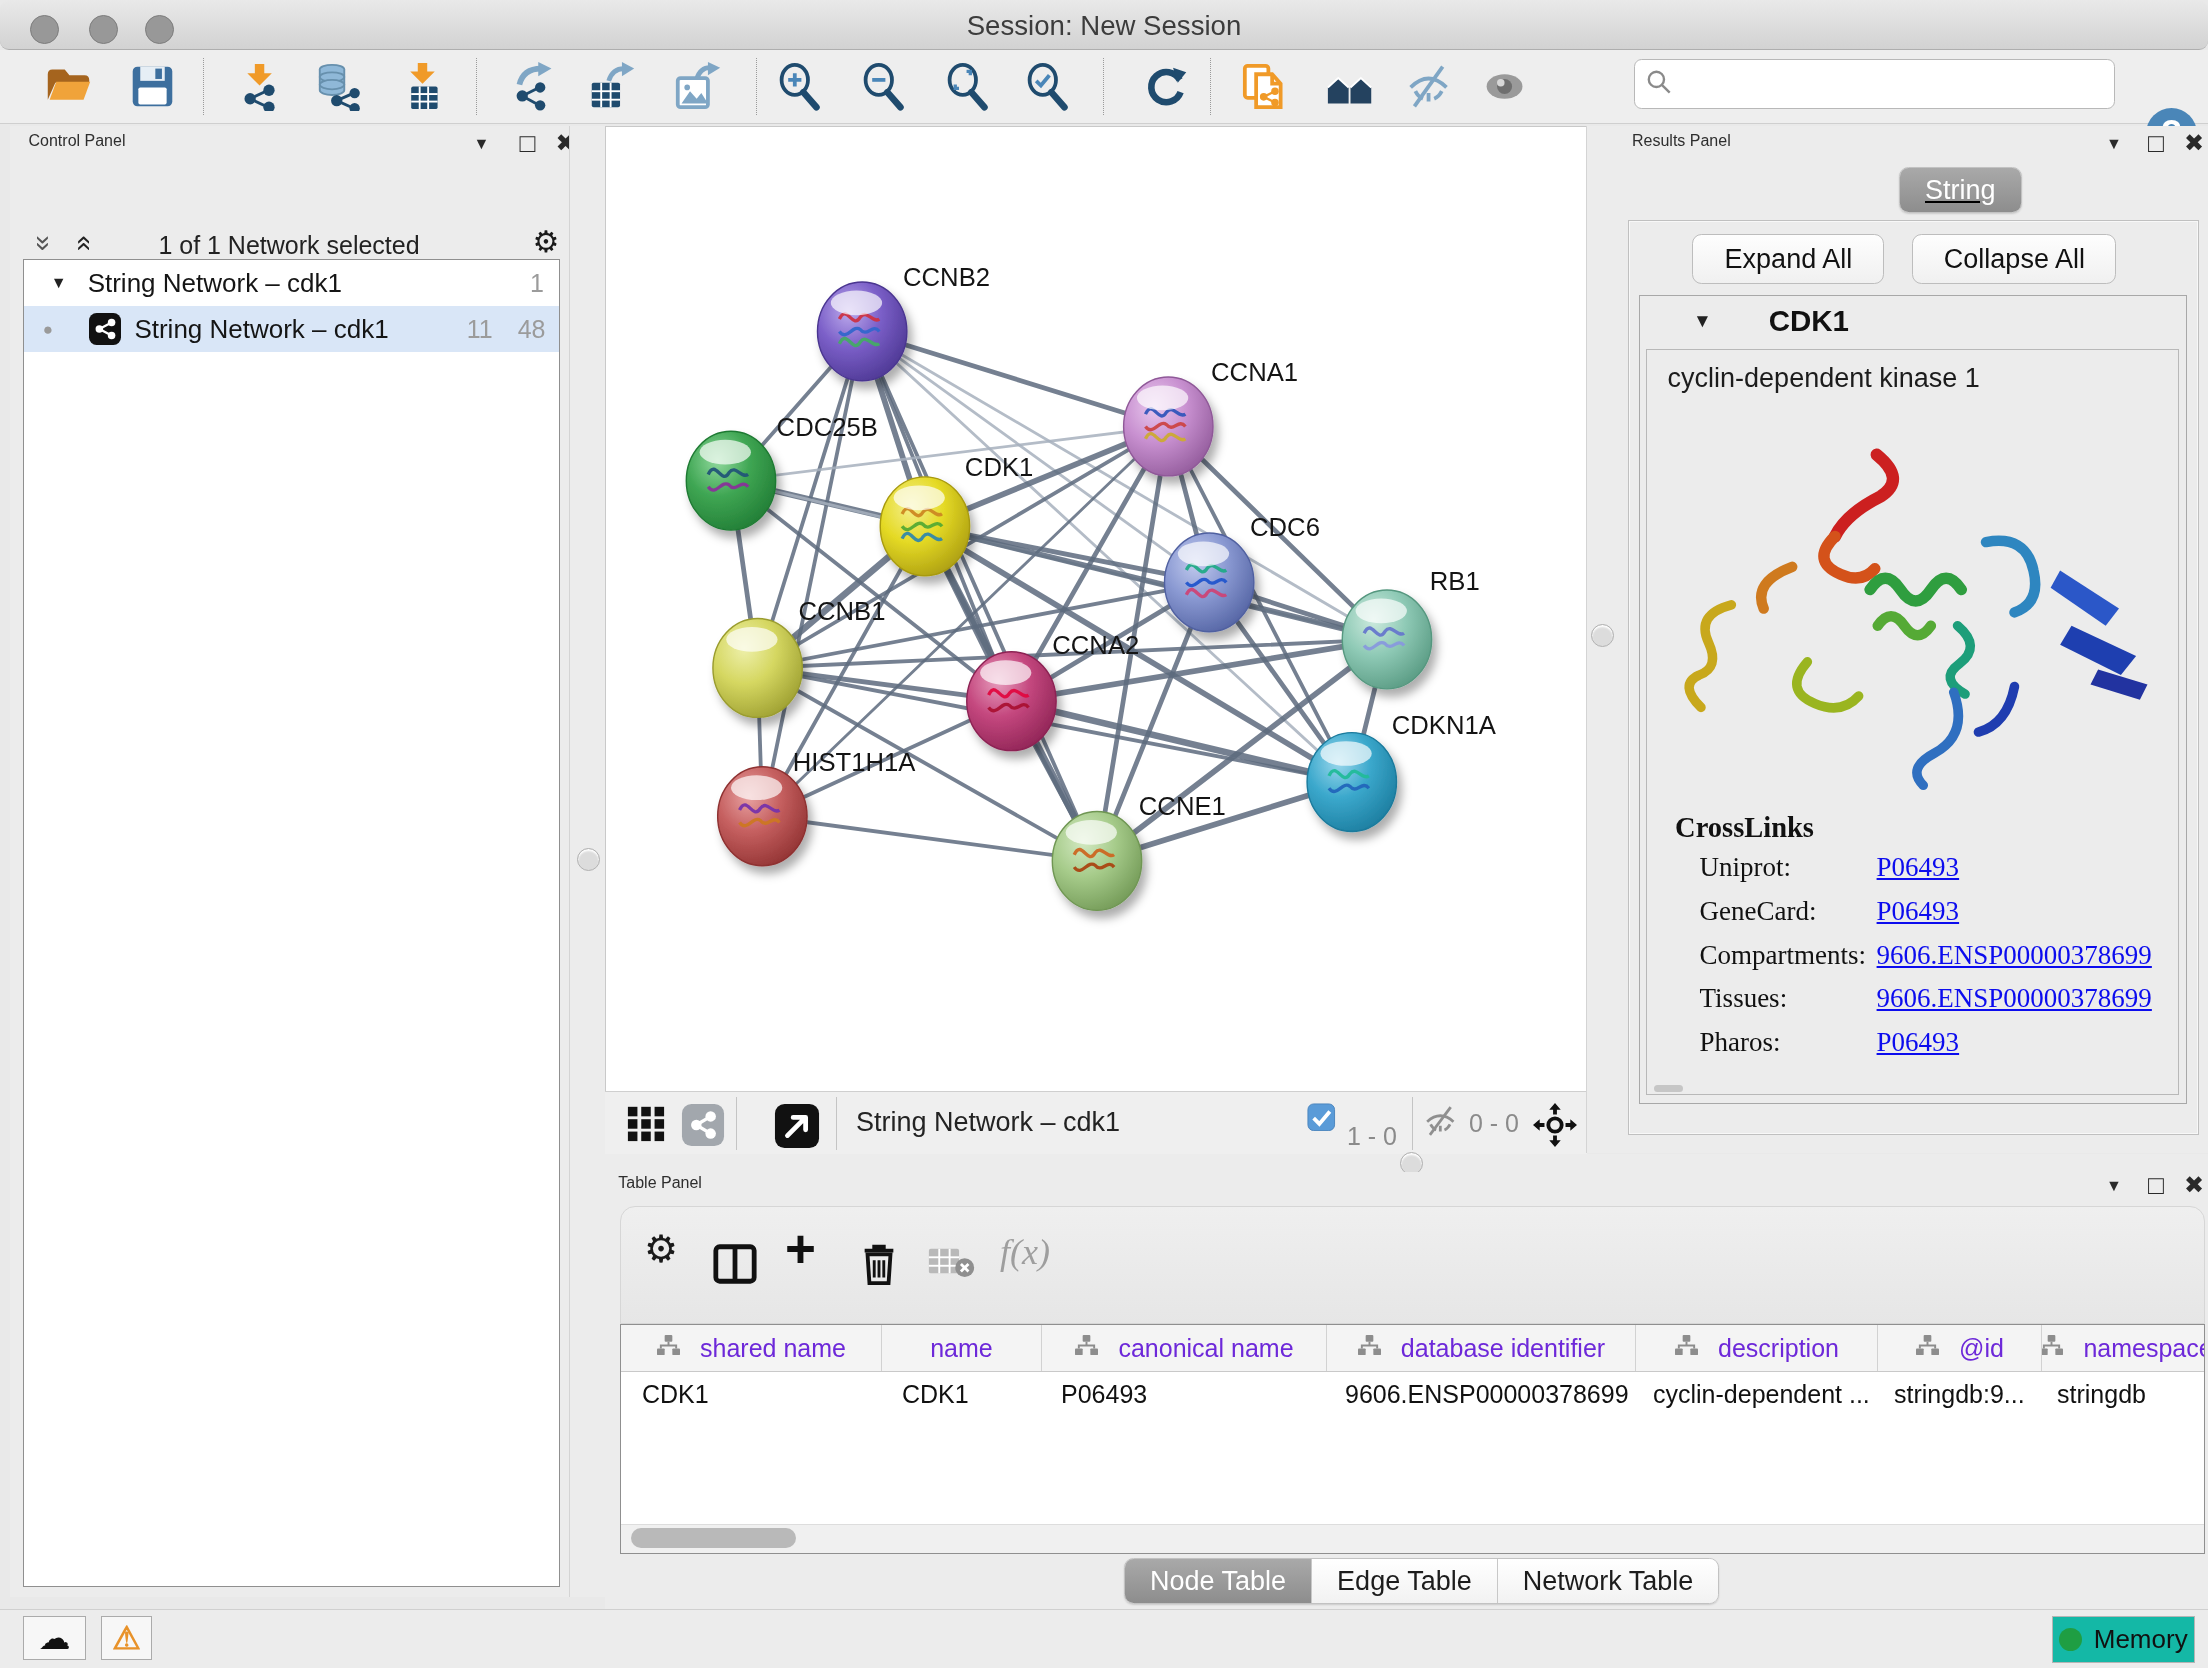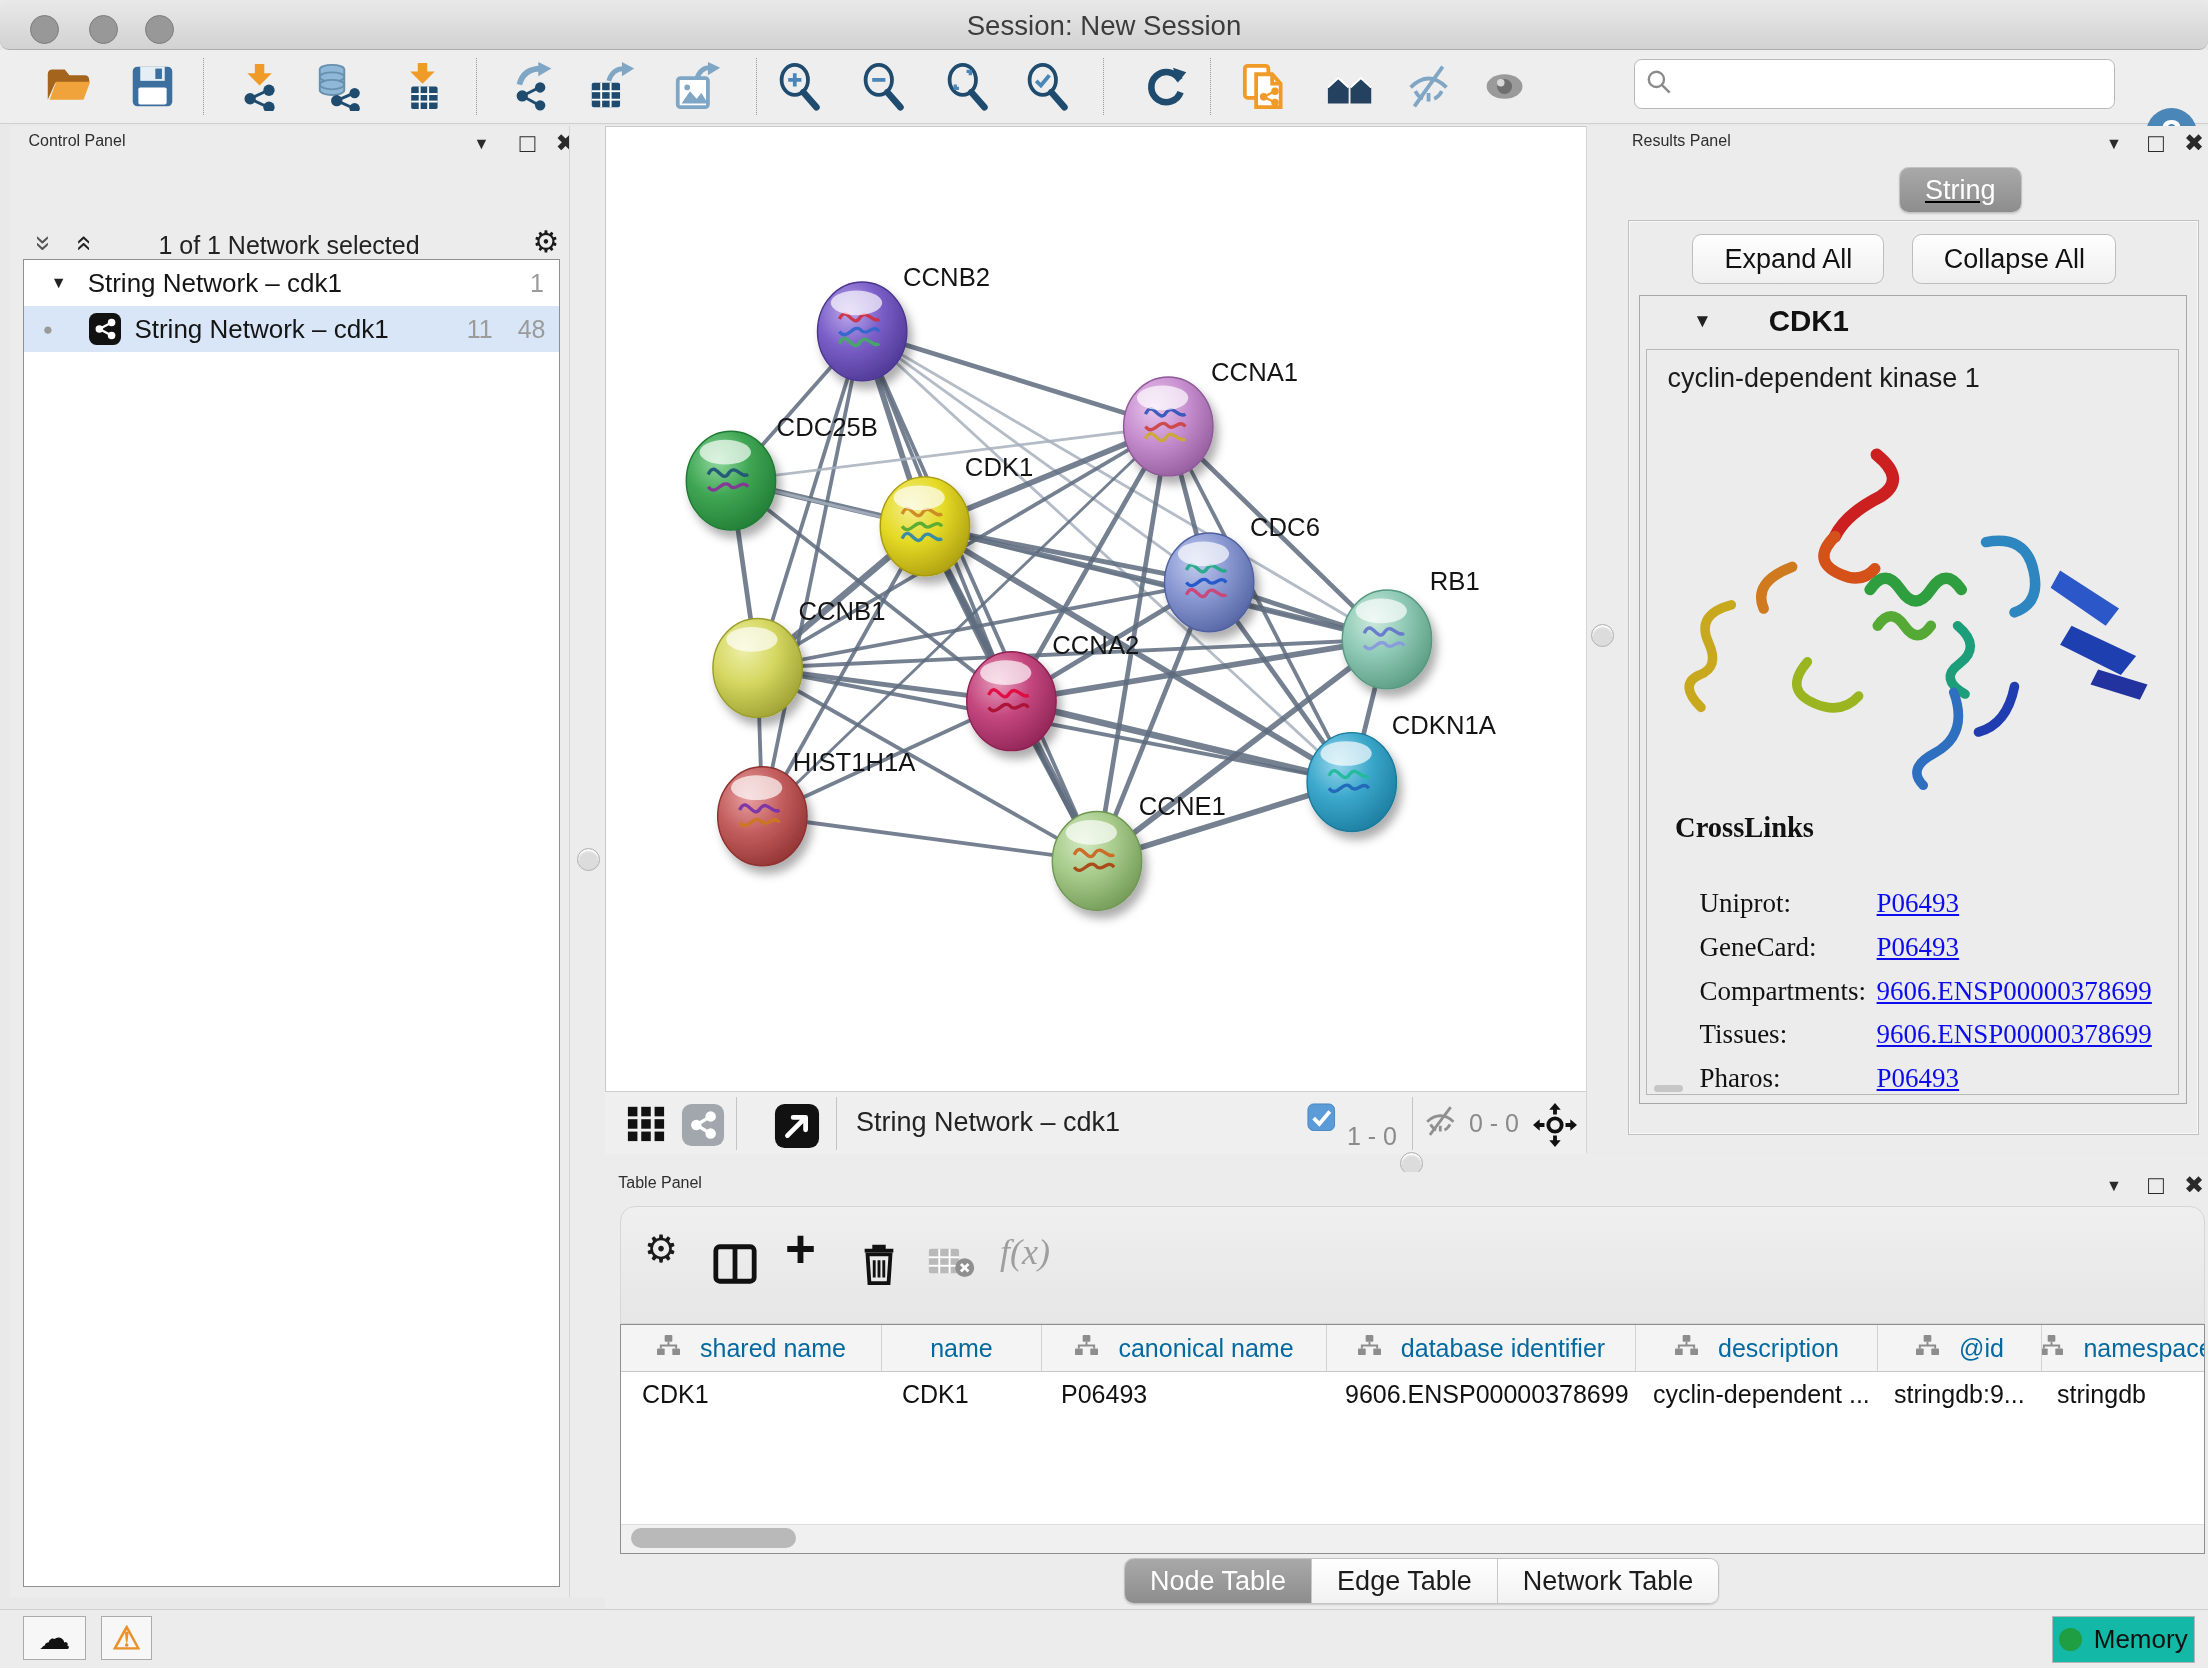--- a/index.html
+++ b/index.html
@@ -41,39 +41,39 @@
   .nbi{position:absolute;top:10.5px;display:flex;align-items:center;justify-content:center;}
   .nbdiv{position:absolute;top:4.8px;height:53px;width:0;border-left:1px solid #c4c4c4;}
   #netname{position:absolute;left:251px;top:15px;font-size:27px;color:#232323;}
   .nbcount{font-size:25px;color:#8a8a8a;}
   
   #tpanel{left:605px;top:1172px;width:1604px;height:438px;background:#ececec;}
   #tp-toolcard{position:absolute;left:15px;top:34px;width:1583px;height:116px;background:linear-gradient(#efefef,#e6e6e6);border:1px solid #d6d6d6;border-radius:15px 15px 0 0;}
   .tpi{position:absolute;top:34px;display:flex;align-items:center;justify-content:center;}
   #tp-table{position:absolute;left:15px;top:152px;width:1583px;height:228px;background:#fff;border:1.9px solid #8f8f8f;overflow:hidden;}
   #tp-head{display:flex;height:46px;background:#f4f4f4;border-bottom:1px solid #c9c9c9;}
-  .th{display:flex;align-items:center;justify-content:center;gap:19px;font-size:25px;color:#0369a1;border-left:1px solid #d2d2d2;overflow:hidden;white-space:nowrap;flex:none;}
+  .th{display:flex;align-items:center;justify-content:center;gap:19px;font-size:25px;color:#6d28d9;border-left:1px solid #d2d2d2;overflow:hidden;white-space:nowrap;flex:none;}
   .th:first-child{border-left:none;}
   #tp-row{display:flex;height:45px;}
   .td{display:flex;align-items:center;padding-left:21px;font-size:25px;color:#111;overflow:hidden;white-space:nowrap;flex:none;box-sizing:border-box;}
   #tp-hscroll{position:absolute;left:0px;bottom:0px;width:100%;height:28.5px;background:#f0f0f0;border-top:1px solid #ddd;}
   #tp-thumb{position:absolute;left:9.5px;top:3.8px;width:165px;height:20px;border-radius:10.5px;background:#b9b9b9;}
   #tp-tabs{position:absolute;left:519px;top:386px;}
   
   #rpanel{left:1617px;top:126px;width:592px;height:1027px;background:#ececec;}
   #rp-tab{position:absolute;left:282px;top:41px;text-decoration:underline;}
   #rp-outer{position:absolute;left:11.4px;top:94px;width:569px;height:913px;border:1.9px solid #c0c0c0;background:#ececec;box-shadow:inset 0 0 0 1px #f8f8f8;}
   .rbtn{position:absolute;top:13.3px;height:48px;border:1.9px solid #bdbdbd;border-radius:9.5px;background:linear-gradient(#fefefe,#f0f0f0);font-size:27px;color:#111;display:flex;align-items:center;justify-content:center;}
   #rp-inner{position:absolute;left:9.5px;top:74px;width:546px;height:807px;border:1.9px solid #a8a8a8;background:#ececec;}
   #rp-genehdr{position:absolute;left:0;top:0;width:100%;height:49px;display:flex;align-items:center;}
   #rp-content{position:absolute;left:5.7px;top:53px;width:531px;height:744px;border:1.9px solid #b8b8b8;background:#ececec;overflow:hidden;}
   .serif{font-family:"Liberation Serif",serif;}
   .xl-label{font-size:27px;color:#111;}
   .xl-link{font-size:27px;color:#0c0cee;text-decoration:underline;}
-  .xlrow{position:absolute;left:53px;display:flex;margin-top:36px;}
+  .xlrow{position:absolute;left:53px;display:flex;}
   .xlrow .xl-label{width:177px;display:inline-block;}
   #rp-mini-thumb{position:absolute;left:7.6px;bottom:1.9px;width:28.5px;height:7.6px;background:#c6c6c6;border-radius:3.8px;}
   
   #statusbar{left:0;top:1609px;width:2208px;height:59px;background:#ececec;border-top:1px solid #d0d0d0;}
   .sbtn{position:absolute;top:5.7px;background:#f7f7f7;border:1.9px solid #ababab;display:flex;align-items:center;justify-content:center;}
   #memorybtn{left:2052px;top:5.7px;width:141px;height:45px;background:#14b8a6;border:1.9px solid #b5b5b5;font-size:26px;color:#111;display:flex;align-items:center;justify-content:center;gap:11.4px;position:absolute;}
   #memdot{width:23px;height:23px;border-radius:50%;background:#1f9e43;}
   svg text{font-family:"Liberation Sans",sans-serif;}
   .glyph{line-height:1;}
 </style>

